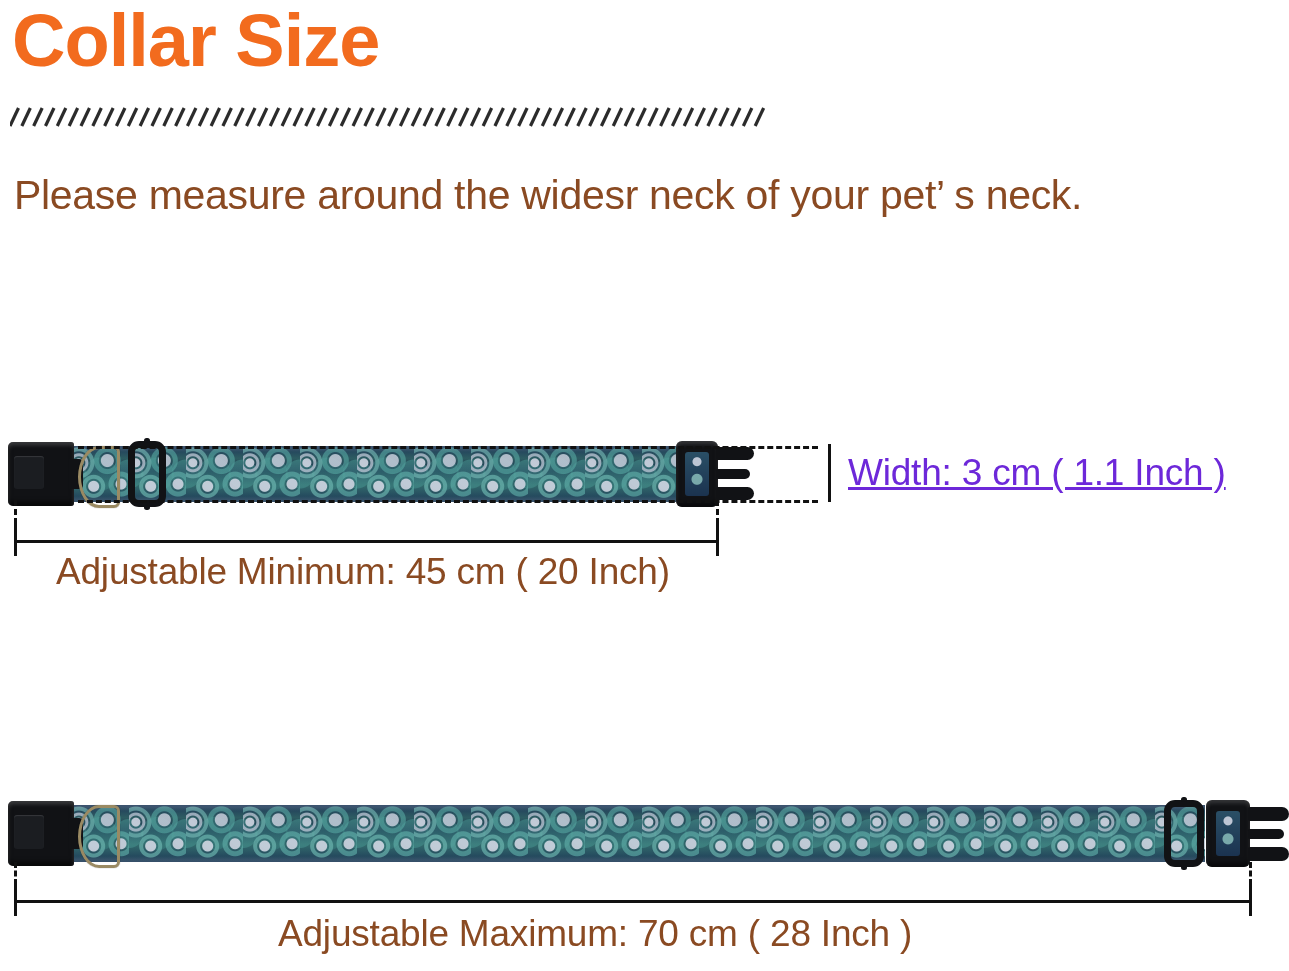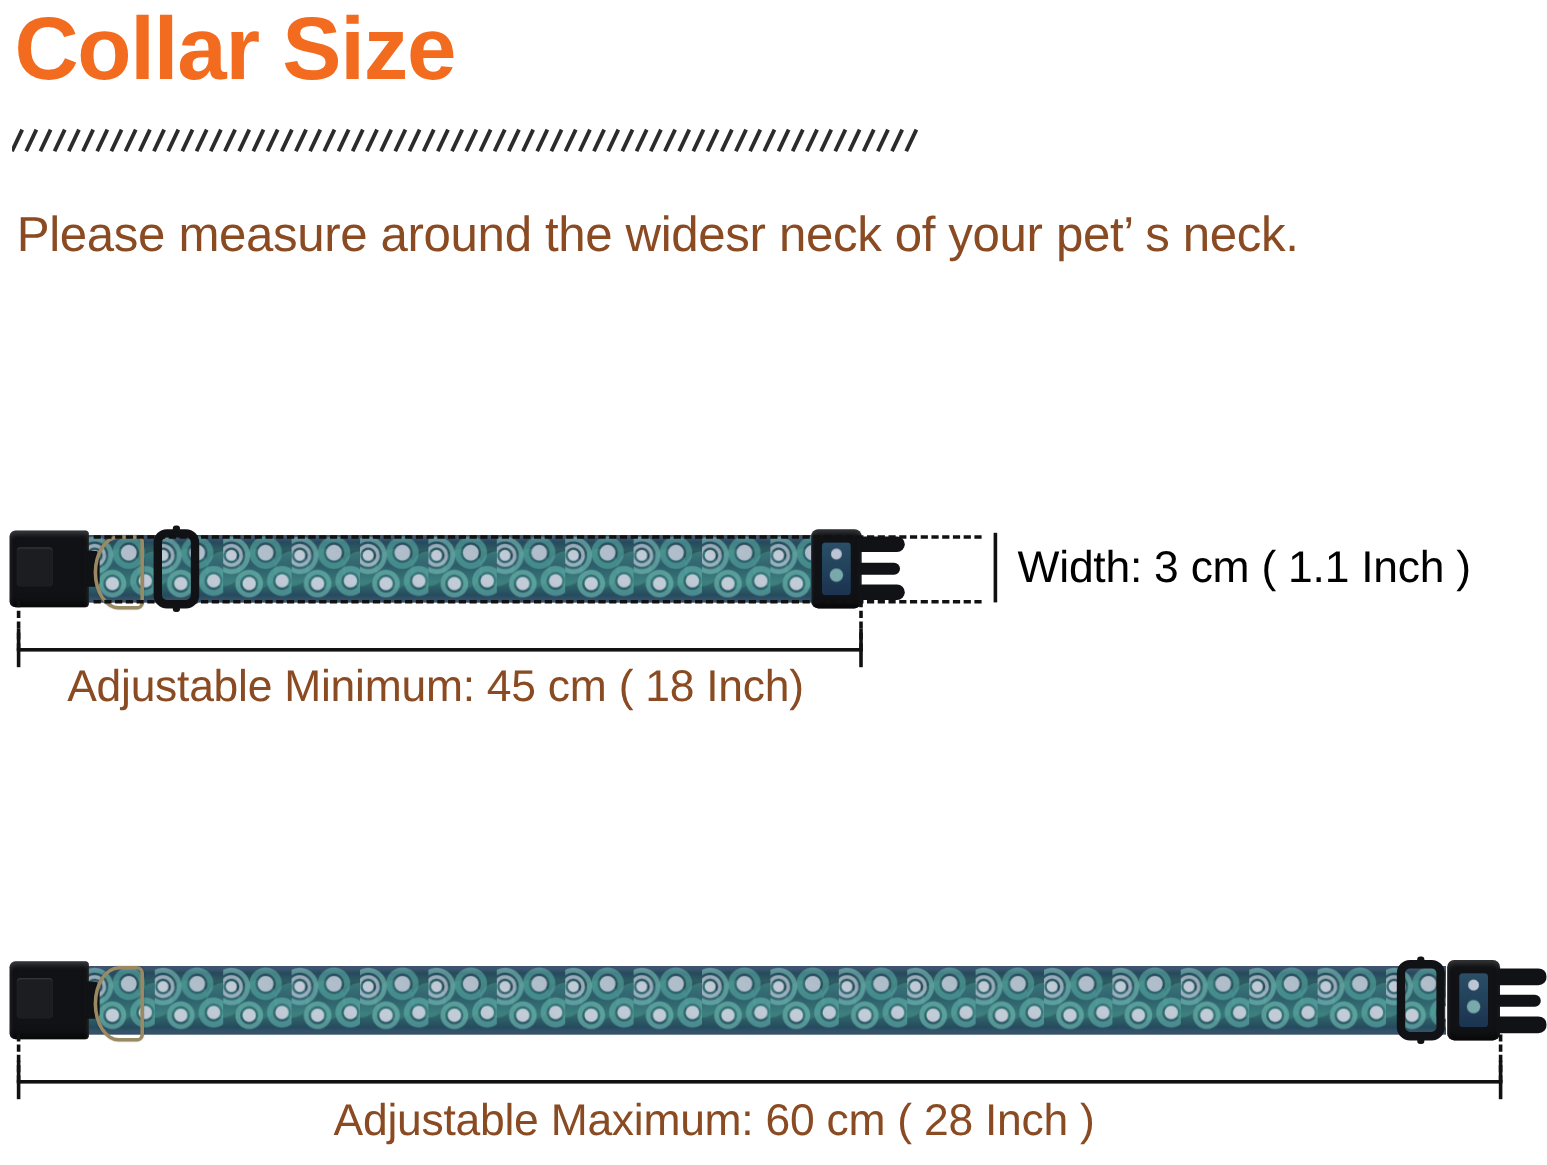--- a/index.html
+++ b/index.html
@@ -220,23 +220,24 @@
   .dim-label {
     position: absolute;
     font-size: 37px;
     color: #8a4a22;
     white-space: nowrap;
     letter-spacing: -0.2px;
   }
   .width-label {
     position: absolute;
     font-size: 37px;
-    color: #000000;
+    color: #6d28d9;
     white-space: nowrap;
     letter-spacing: -0.2px;
+    text-decoration: underline;
   }
 </style>
 </head>
 <body>
 
 <div id="page">
 
   <div class="title">Collar Size</div>
 
   <div class="divider">
@@ -340,21 +341,21 @@
   <div class="tick" style="left:828px; top:444px; height:58px;"></div>
 
   <div class="width-label" style="left:848px; top:452px;">Width: 3 cm ( 1.1 Inch )</div>
 
   <div class="vline-dash" style="left:14px; top:500px; height:42px;"></div>
   <div class="vline-dash" style="left:716px; top:500px; height:42px;"></div>
   <div class="hline" style="left:14px; top:540px; width:705px;"></div>
   <div class="tick" style="left:14px; top:524px; height:32px;"></div>
   <div class="tick" style="left:716px; top:524px; height:32px;"></div>
 
-  <div class="dim-label" style="left:56px; top:551px;">Adjustable Minimum: 45 cm ( 18 Inch)</div>
+  <div class="dim-label" style="left:56px; top:551px;">Adjustable Minimum: 45 cm ( 20 Inch)</div>
 
   <div class="collar" style="left:0px; top:805px; width:1289px; height:57px;">
 
     <div class="strap" style="left:72px; width:1133px;"></div>
 
     <div class="buckle-male" style="left:8px; width:66px;"></div>
 
     <div class="dring" style="left:78px; top:0px; width:36px; height:57px;"></div>
 
     <div class="slider" style="left:1164px; width:40px;"></div>
@@ -366,15 +367,15 @@
     <div class="prong" style="left:1248px; top:24px; width:36px; height:10px;"></div>
     <div class="prong" style="left:1248px; top:42px; width:41px; height:14px;"></div>
   </div>
 
   <div class="vline-dash" style="left:14px; top:862px; height:40px;"></div>
   <div class="vline-dash" style="left:1249px; top:862px; height:40px;"></div>
   <div class="hline" style="left:14px; top:900px; width:1238px;"></div>
   <div class="tick" style="left:14px; top:884px; height:32px;"></div>
   <div class="tick" style="left:1249px; top:884px; height:32px;"></div>
 
-  <div class="dim-label" style="left:278px; top:913px;">Adjustable Maximum: 60 cm ( 28 Inch )</div>
+  <div class="dim-label" style="left:278px; top:913px;">Adjustable Maximum: 70 cm ( 28 Inch )</div>
 
 </div>
 
 </body></html>

